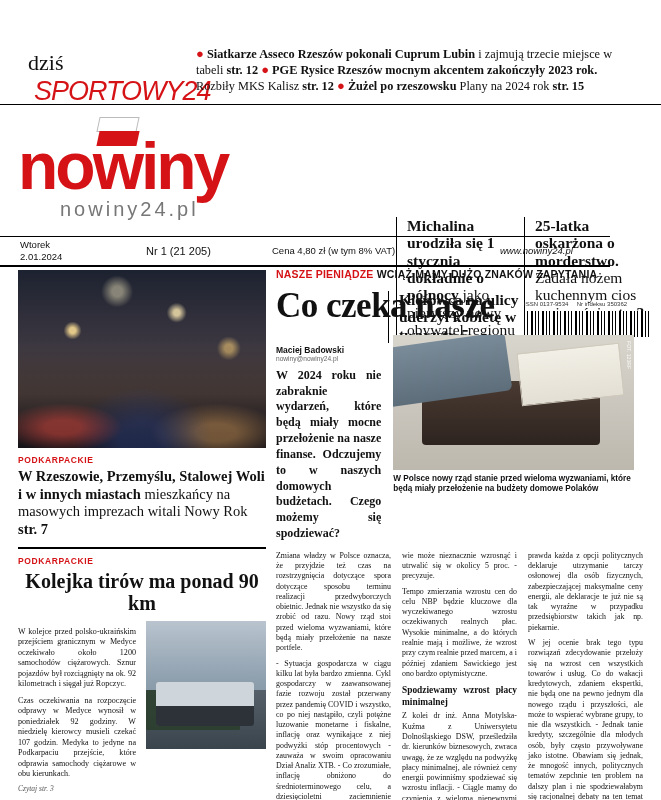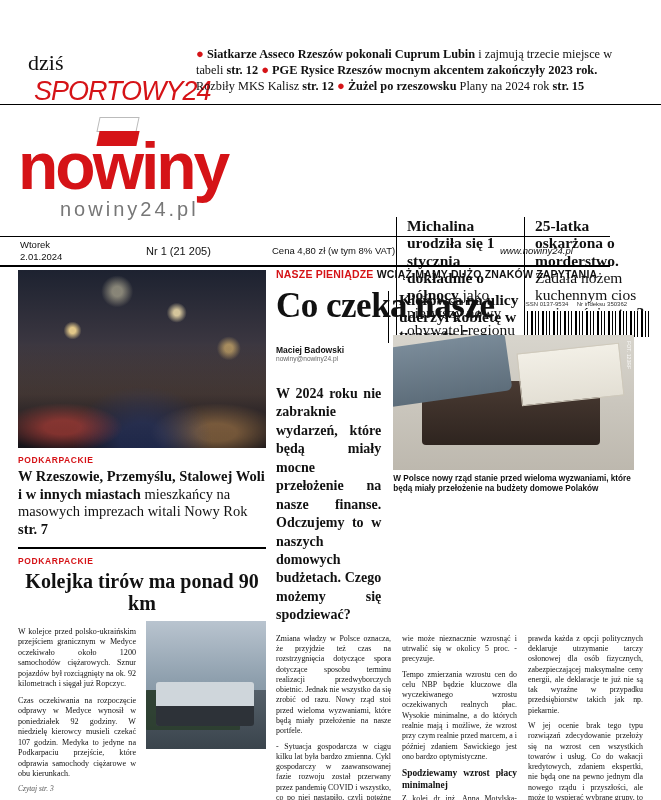--- a/index.html
+++ b/index.html
@@ -79,21 +79,21 @@
   .czytaj{font-family:"Liberation Serif",serif;font-style:italic;font-size:7.5px;color:#555;margin-top:4px;}
 
   
   .maincol{position:absolute;left:276px;top:268px;width:368px;}
   .nasze{font-family:"Liberation Sans",sans-serif;font-size:10.5px;font-weight:bold;letter-spacing:.2px;}
   .nasze .red{color:#d51317;}
   .nasze .blk{color:#111;}
   .mainhead{font-family:"Liberation Serif",serif;font-weight:bold;font-size:35px;line-height:1.05;letter-spacing:-0.5px;margin-top:8px;color:#111;}
   .byline{font-family:"Liberation Sans",sans-serif;font-weight:bold;font-size:8.5px;margin-top:10px;}
   .byline .mail{display:block;font-weight:normal;font-size:6.6px;color:#666;}
-  .lead{font-family:"Liberation Serif",serif;font-weight:bold;font-size:14px;line-height:1.32;text-align:justify;margin-top:23px;}
+  .lead{font-family:"Liberation Serif",serif;font-weight:bold;font-size:12px;line-height:1.32;text-align:justify;margin-top:6px;}
   .wallet{position:relative;overflow:hidden;background:linear-gradient(180deg,#d8d5cd 0%, #bdb8ae 100%);}
   .wallet::before{content:"";position:absolute;left:12%;top:34%;width:74%;height:48%;background:linear-gradient(180deg,#4a3b33 0%,#2e241f 100%);border-radius:4px;}
   .wallet::after{content:"";position:absolute;left:52%;top:10%;width:42%;height:38%;background:linear-gradient(180deg,#f2efe6 0%,#e3dfd4 100%);border:1px solid #cfc9bb;transform:rotate(-6deg);}
   .wallet .arm{position:absolute;left:-4%;top:4%;width:52%;height:44%;background:linear-gradient(180deg,#7a8b99 0%,#5d6d7a 100%);border-radius:6px;transform:rotate(-8deg);}
   .caption{font-family:"Liberation Sans",sans-serif;font-weight:bold;font-size:8.2px;line-height:1.25;margin-top:4px;}
   .photocredit{position:absolute;right:2px;top:6px;writing-mode:vertical-rl;font-family:"Liberation Sans",sans-serif;font-size:5.2px;color:#fff;opacity:.85;}
 
   .cols3{display:flex;gap:11px;margin-top:9px;}
   .cols3 .c{width:115px;font-family:"Liberation Serif",serif;font-size:7.9px;line-height:1.30;text-align:justify;}
   .cols3 .c p{margin:0 0 5px 0;}

